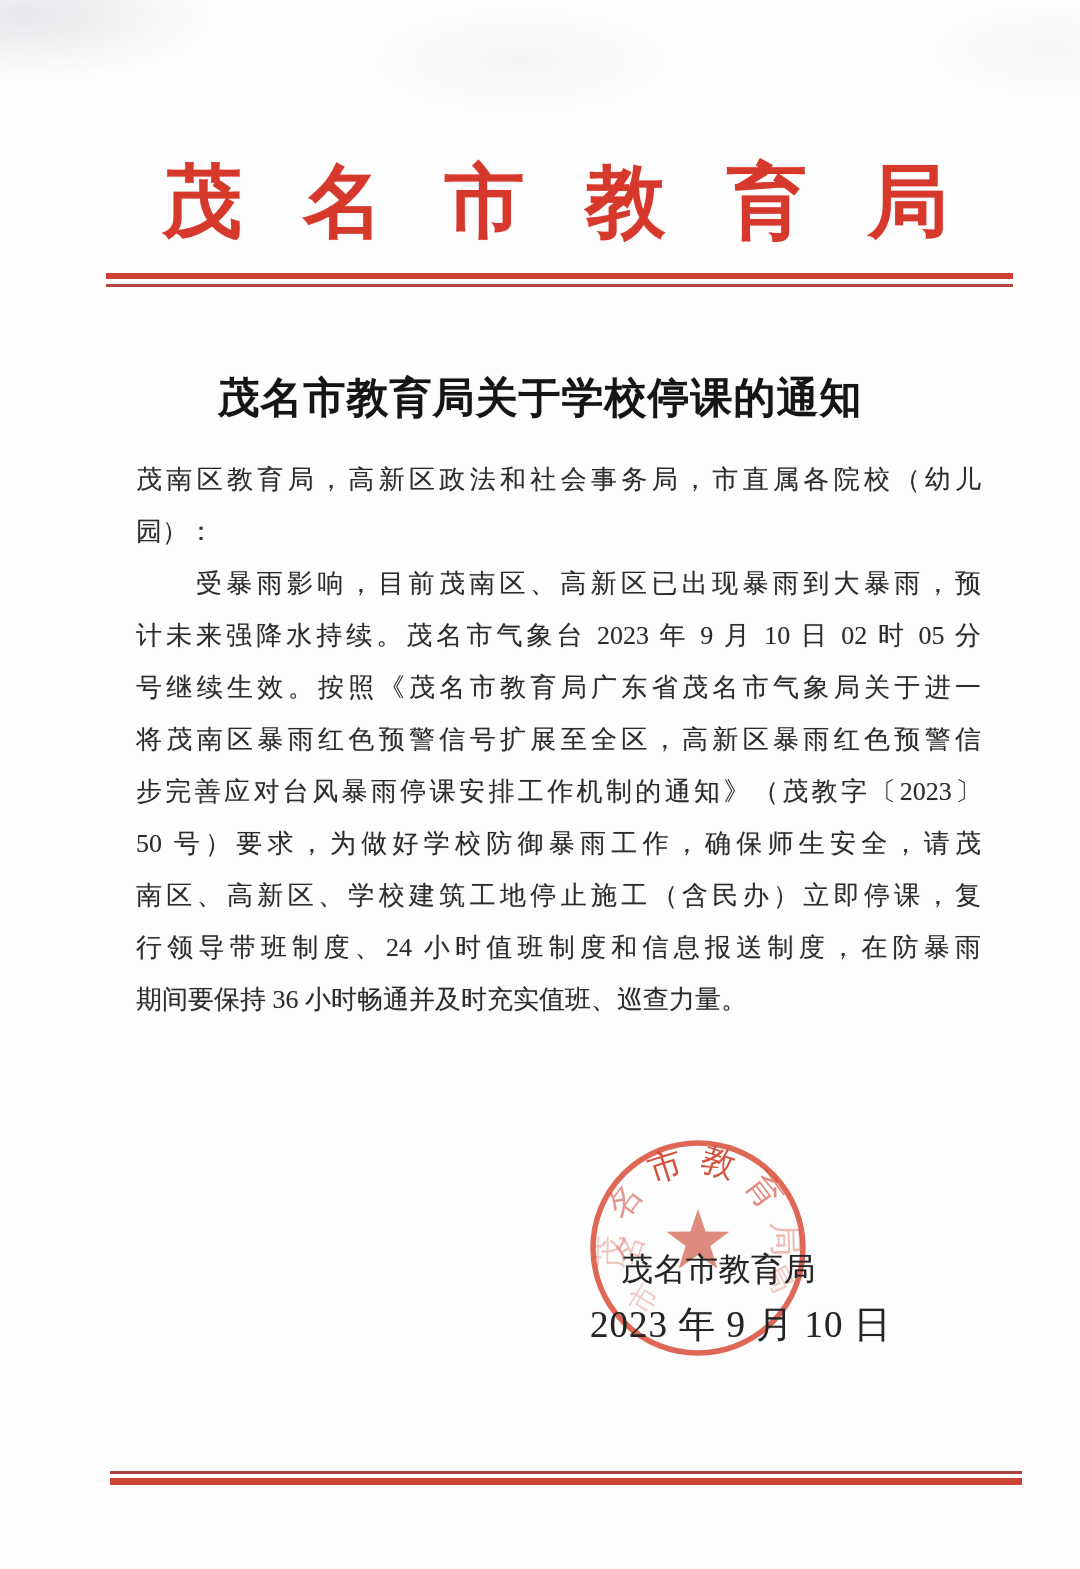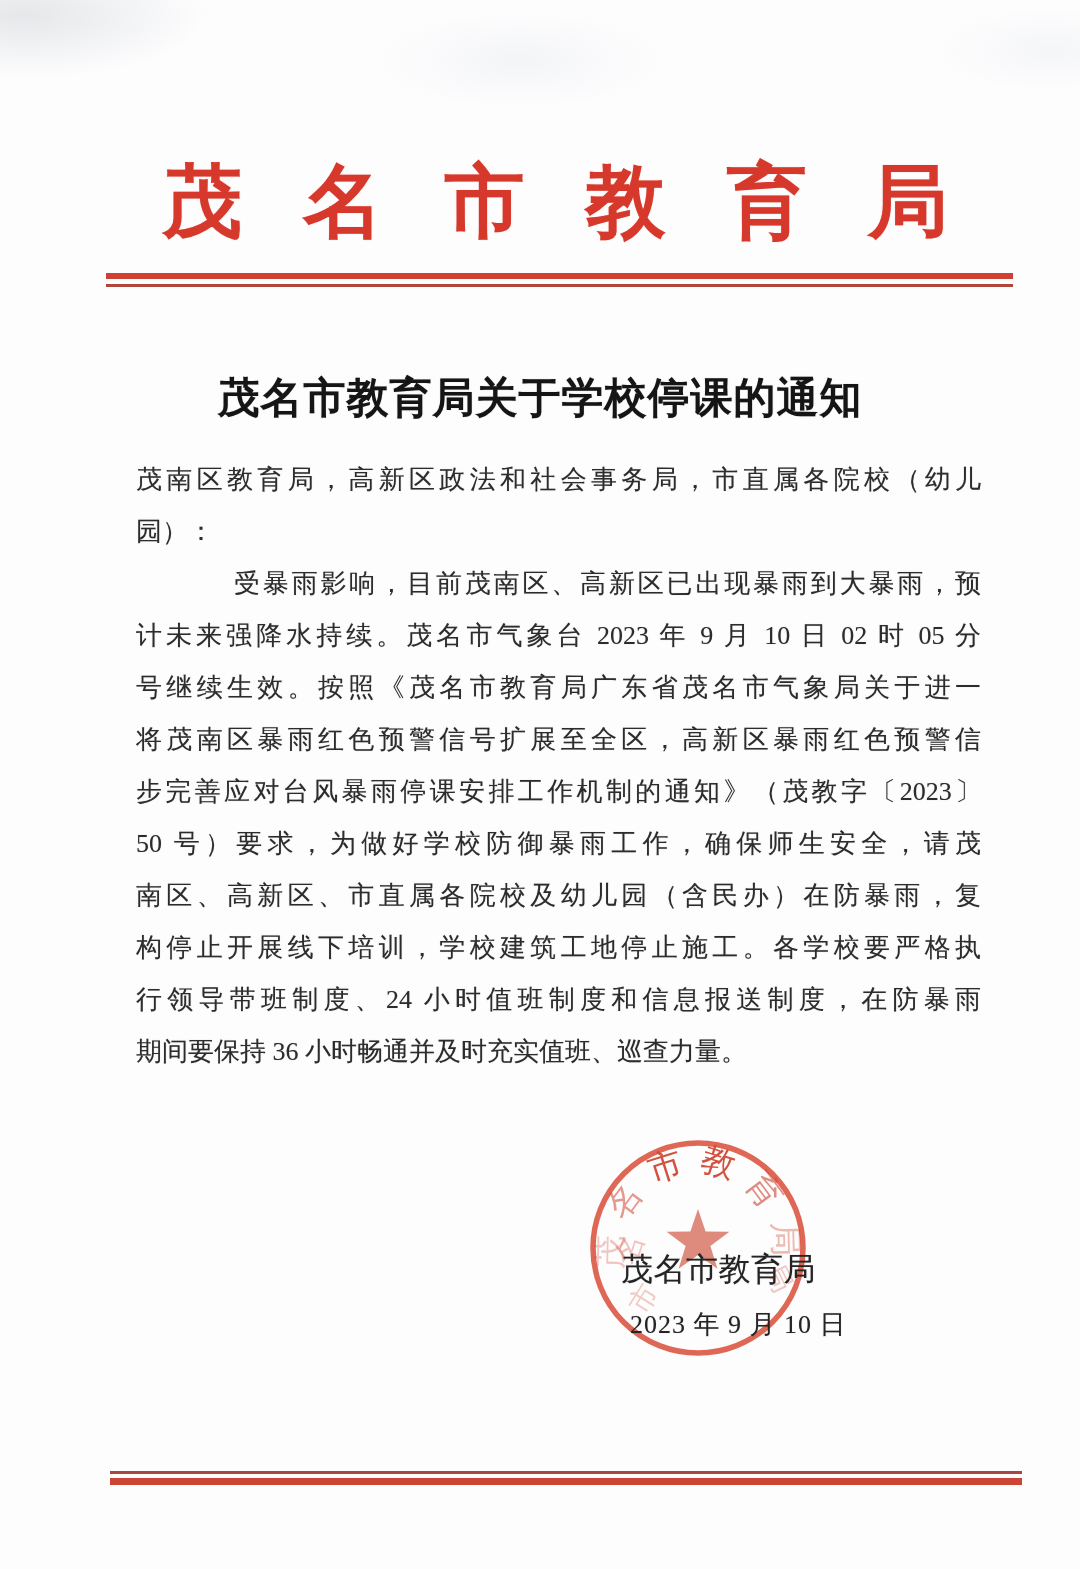--- a/index.html
+++ b/index.html
@@ -48,36 +48,35 @@
   }
 
   
   .body-text {
     position:absolute; left:136px; top:454px; width:845px;
     font-size:26px; color:#2c2c2c;
     text-shadow:0 0 1px rgba(70,70,70,.35);
   }
   .body-text .line { height:52px; line-height:52px; white-space:nowrap; }
   .body-text .line.fill { white-space:normal; text-align:justify; text-align-last:justify; }
-  .body-text .line.indent { text-indent:60px;margin-left:38px; }
+  .body-text .line.indent { text-indent:60px; }
 
   
   .seal { position:absolute; left:570px; top:1114px; width:260px; height:272px; }
 
   
   .signature {
     position:absolute; left:621px; top:1251px;
     font-size:32px; line-height:36px; color:#242424; letter-spacing:0.5px;
     text-shadow:0 0 1px rgba(60,60,60,.35);
   }
   .doc-date {
     position:absolute; left:590px; top:1307px;
-    font-size:26px; line-height:36px; color:#242424; letter-spacing:1px;
+    font-size:37px; line-height:36px; color:#242424; letter-spacing:1px;
     text-shadow:0 0 1px rgba(60,60,60,.35);
-    margin-left:40px;
   }
 </style>
 </head>
 <body>
 
 <div class="page">
 
   <div class="letterhead">
     <span>茂</span>
     <span>名</span>
@@ -97,22 +96,21 @@
 
   <div class="body-text">
     <div class="line fill">茂南区教育局，高新区政法和社会事务局，市直属各院校（幼儿</div>
     <div class="line">园）：</div>
     <div class="line fill indent">受暴雨影响，目前茂南区、高新区已出现暴雨到大暴雨，预</div>
     <div class="line fill">计未来强降水持续。茂名市气象台 2023 年 9 月 10 日 02 时 05 分</div>
     <div class="line fill">号继续生效。按照《茂名市教育局广东省茂名市气象局关于进一</div>
     <div class="line fill">将茂南区暴雨红色预警信号扩展至全区，高新区暴雨红色预警信</div>
     <div class="line fill">步完善应对台风暴雨停课安排工作机制的通知》（茂教字〔2023〕</div>
     <div class="line fill">50 号）要求，为做好学校防御暴雨工作，确保师生安全，请茂</div>
-    <div class="line fill">南区、高新区、市直属各院校及幼儿园（含民办）在防暴雨，复</div>
-    <div class="line fill">构停止开展线下培训，学校建筑工地停止施工。各学校要严格执</div>
+    <div class="line fill">南区、高新区、学校建筑工地停止施工（含民办）立即停课，复</div>
     <div class="line fill">行领导带班制度、24 小时值班制度和信息报送制度，在防暴雨</div>
     <div class="line">期间要保持 36 小时畅通并及时充实值班、巡查力量。</div>
   </div>
 
   <svg class="seal" viewBox="0 0 260 272" xmlns="http://www.w3.org/2000/svg">
     <defs>
       <filter id="inkblur" x="-10%" y="-10%" width="120%" height="120%">
         <feGaussianBlur stdDeviation="0.6"></feGaussianBlur>
       </filter>
     </defs>

